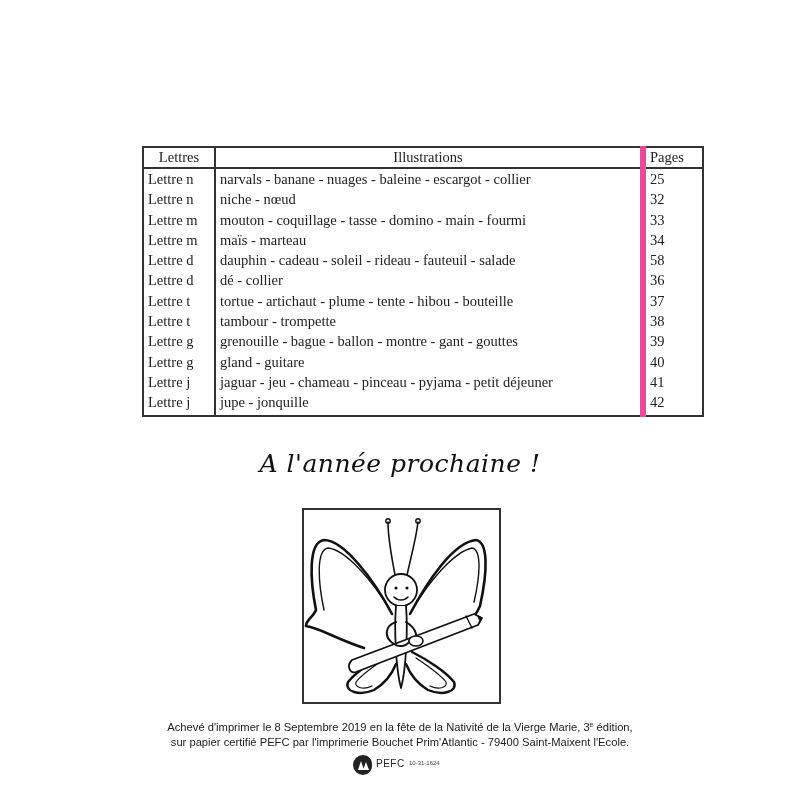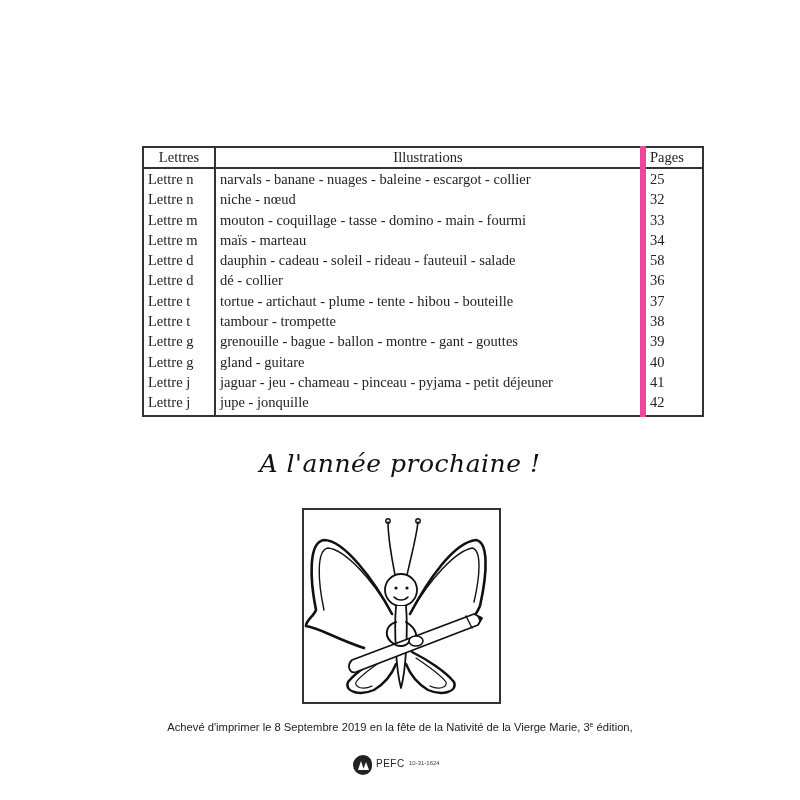--- a/index.html
+++ b/index.html
@@ -138,20 +138,21 @@
     <path d="M174 106 L178 108 L176 111 Z" fill="#111" stroke-width="1"></path>
 
     <path d="M92 112 C80 116 80 128 90 134 C96 138 104 136 106 130" stroke-width="2"></path>
     <path d="M102 112 C112 118 116 128 108 134" stroke-width="2"></path>
     <ellipse cx="112" cy="131" rx="7" ry="5" stroke-width="1.6" fill="#fff"></ellipse>
   </svg>
 </div>
 
 <div class="colophon">
   <div><span>Achevé d'imprimer le 8 Septembre 2019 en la fête de la Nativité de la Vierge Marie, 3</span><sup>e</sup><span> édition,</span></div>
+  <div>sur papier certifié PEFC par l'imprimerie Bouchet Prim'Atlantic - 79400 Saint-Maixent l'Ecole.</div>
 </div>
 
 <div class="pefc">
   <svg class="mark" width="24" height="22" viewBox="0 0 24 22">
     <circle cx="11" cy="11" r="10" fill="#222"></circle>
     <path d="M6 16 L9 7 L12 16 Z M11 16 L14 8 L17 16 Z" fill="#fff"></path>
     <path d="M17 2 C22 6 22 16 17 20" stroke="#fff" stroke-width="1.5" fill="none"></path>
   </svg>
   <span class="brand">PEFC</span>
   <span class="code">10-31-1624</span>

